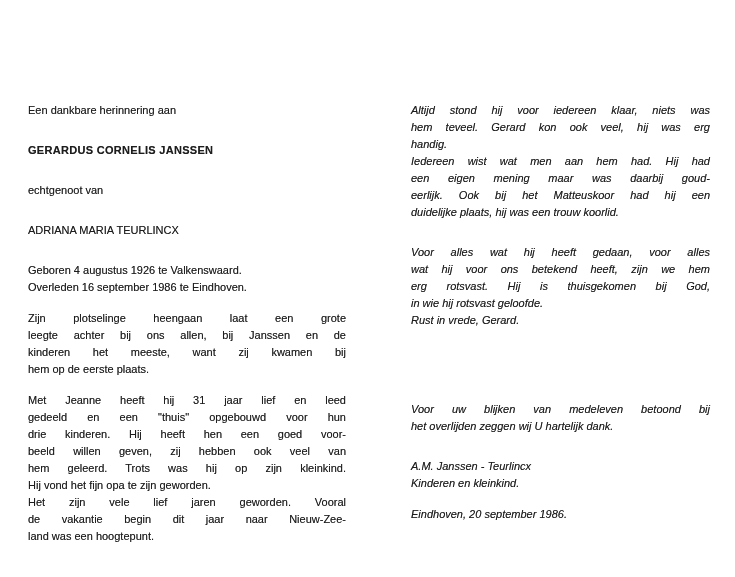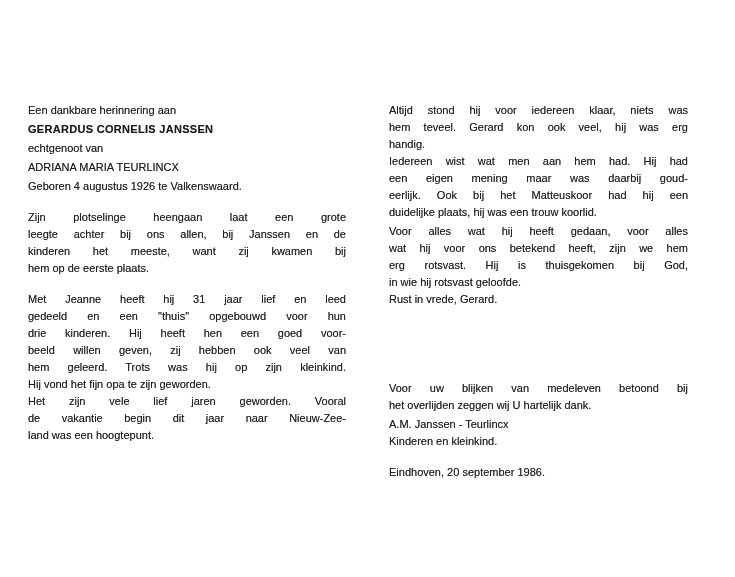--- a/index.html
+++ b/index.html
@@ -17,26 +17,26 @@
     line-height: 17px;
     color: #1d1d1d;
     overflow: hidden;
     text-shadow: 0 0 0.4px rgba(20,20,20,0.55);
   }
   .col {
     position: absolute;
     top: 102px;
   }
   .col.left  { left: 28px;  width: 318px; }
-  .col.right { left: 389px; width: 299px; }
+  .col.right { left: 411px; width: 299px; font-style: italic; }
 
   .line-block, .block { margin: 0; }
 
   
-  .mt-blank { margin-top: 2px; }
+  .mt-blank { margin-top: 23px; }
   .mt-para  { margin-top: 14px; }
   .mt-none  { margin-top: 0; }
   .mt-large { margin-top: 72px; }
 
   .name {
     font-weight: bold;
     letter-spacing: 0.3px;
   }
 
   .block .line {
@@ -61,20 +61,21 @@
     <div class="line-block">Een dankbare herinnering aan</div>
 
     <div class="line-block name mt-blank">GERARDUS CORNELIS JANSSEN</div>
 
     <div class="line-block mt-blank">echtgenoot van</div>
 
     <div class="line-block mt-blank">ADRIANA MARIA TEURLINCX</div>
 
     <div class="block mt-blank">
         <div class="line">Geboren 4 augustus 1926 te Valkenswaard.</div>
+        <div class="line last">Overleden 16 september 1986 te Eindhoven.</div>
       </div>
 
     <div class="block justified mt-para">
         <div class="line">Zijn plotselinge heengaan laat een grote</div>
         <div class="line">leegte achter bij ons allen, bij Janssen en de</div>
         <div class="line">kinderen het meeste, want zij kwamen bij</div>
         <div class="line last">hem op de eerste plaats.</div>
       </div>
 
     <div class="block justified mt-para">

